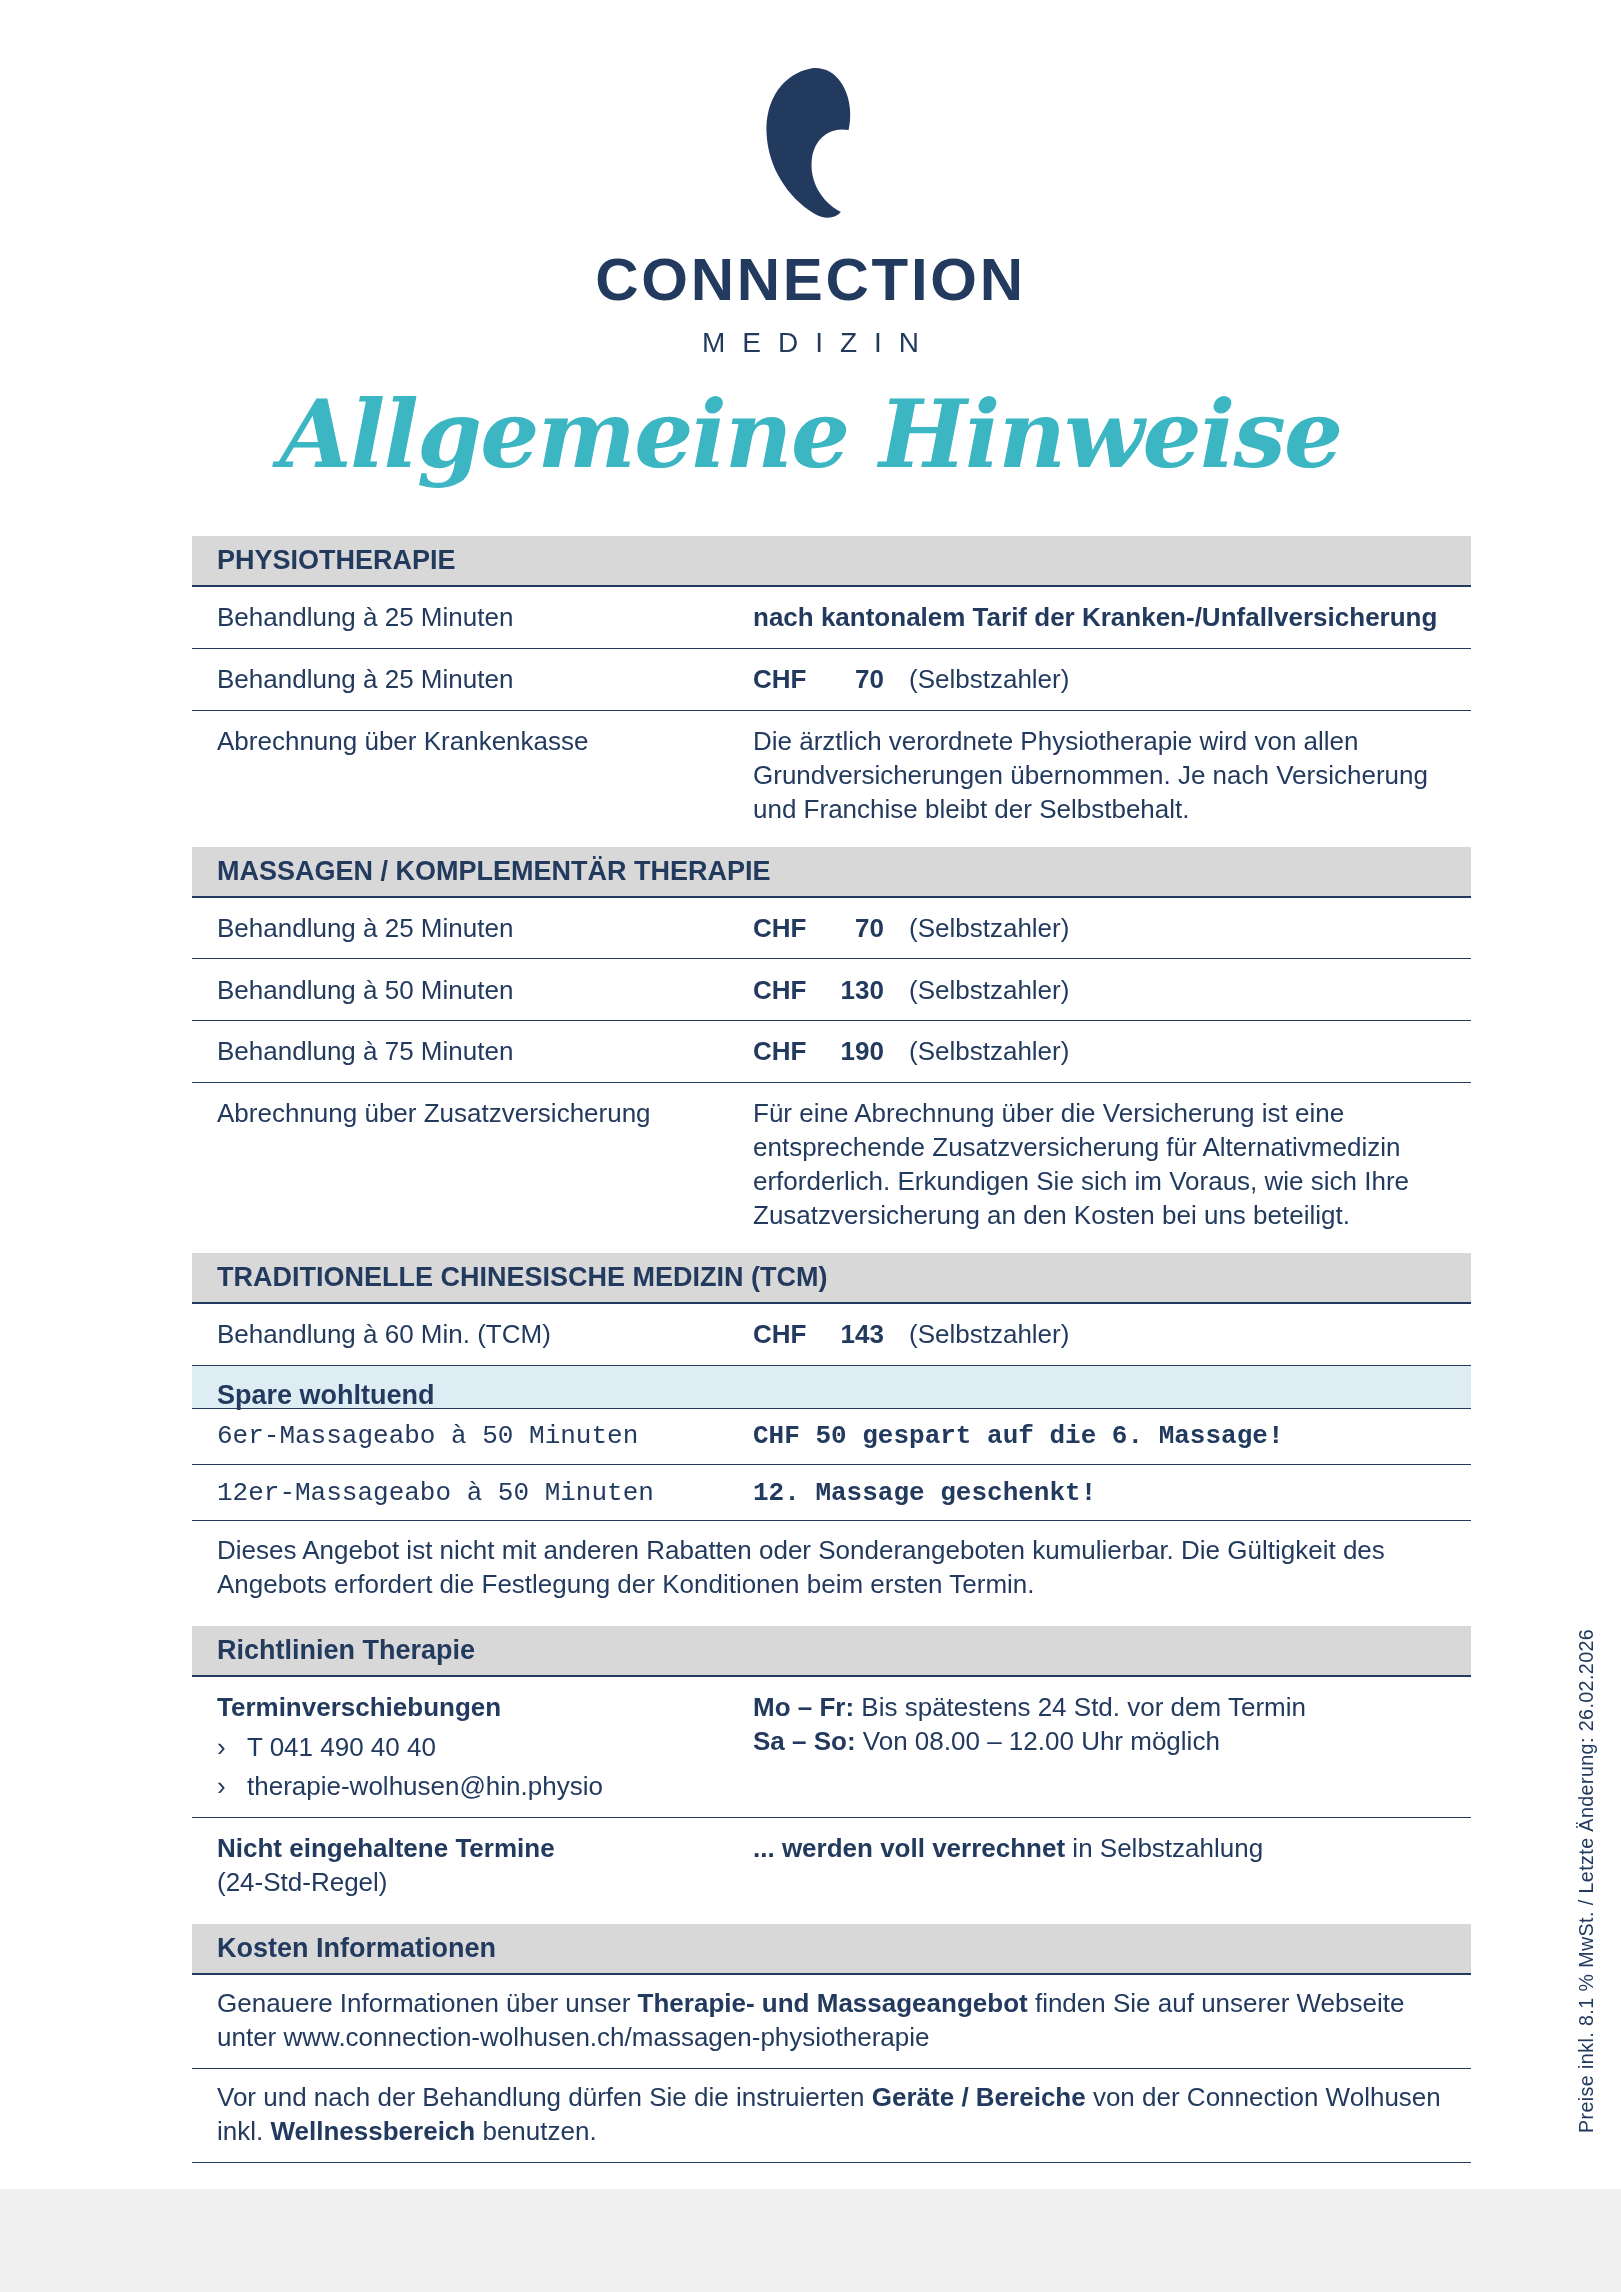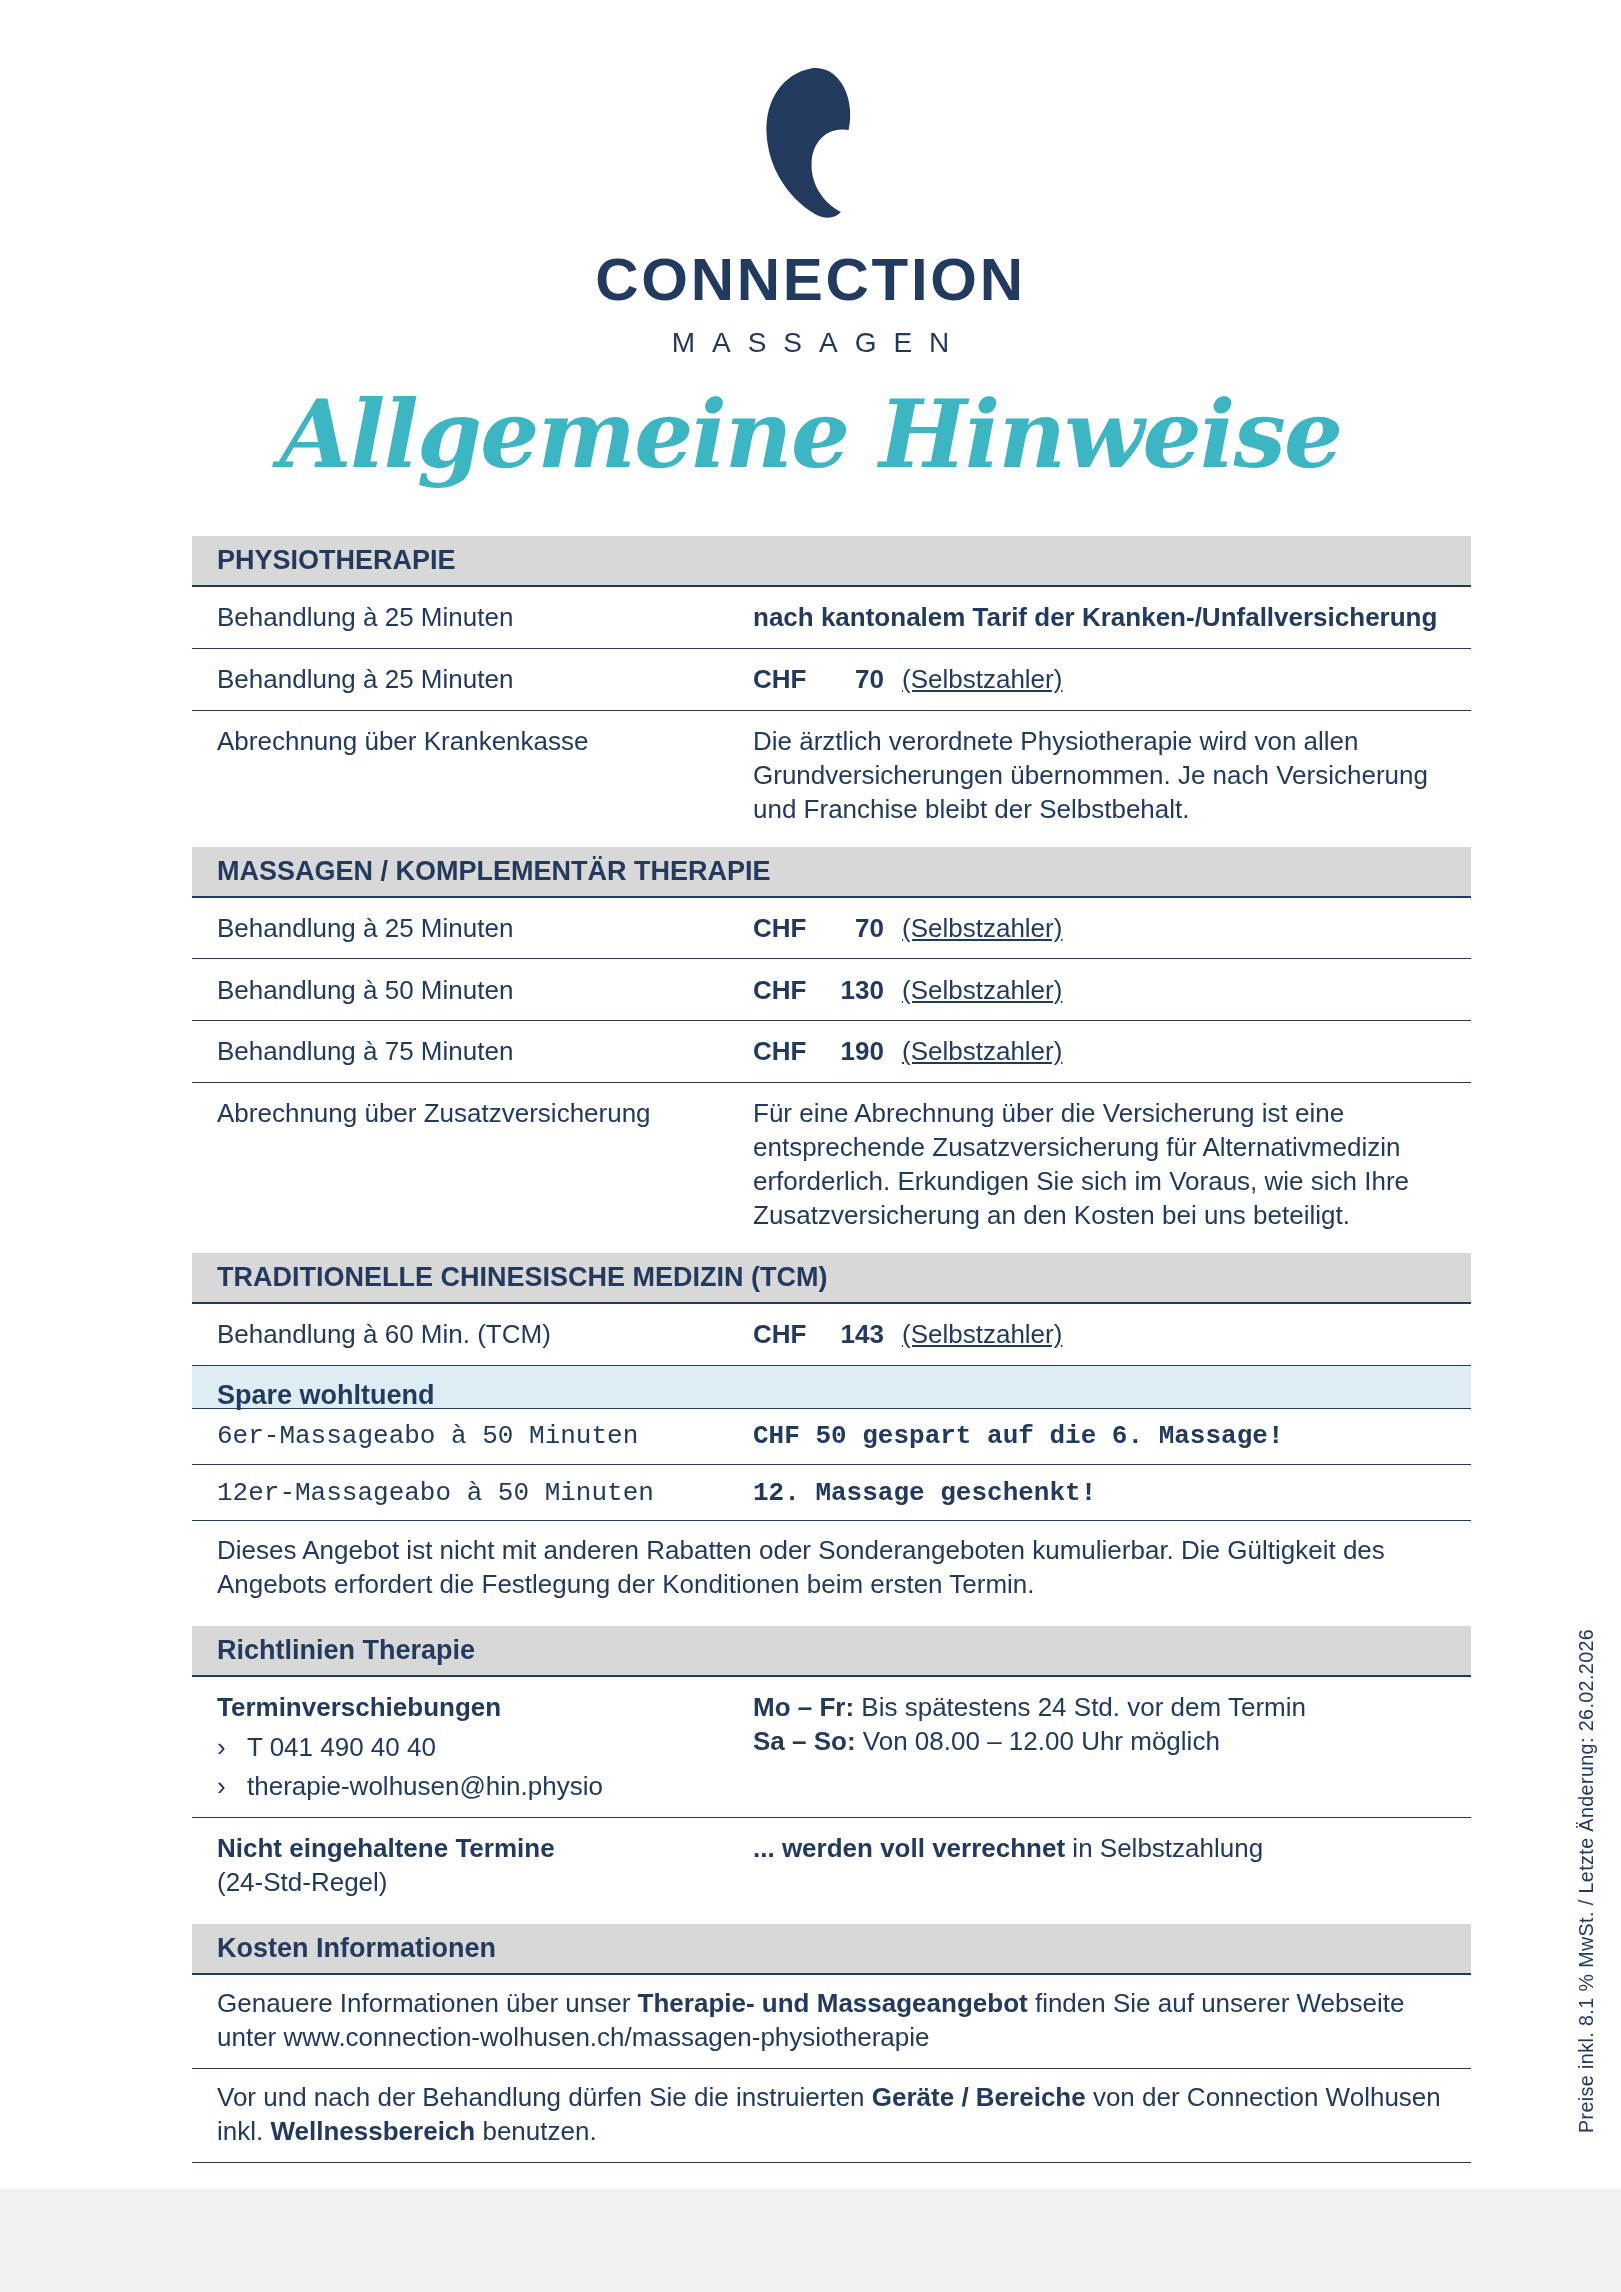--- a/index.html
+++ b/index.html
@@ -54,21 +54,21 @@
     padding:13.4px 9px 13.4px 25px;
     border-bottom:1.8px solid var(--navy);
   }
   .row.slim{padding-top:10.7px;padding-bottom:10.7px;font-family:Liberation Mono, monospace;}
   .row.no-line{border-bottom:none;}
   .cell-left{width:536px;flex:none;padding-right:18px;}
   .cell-right{flex:1;}
   .b{font-weight:700;}
   .cur{display:inline-block;width:61px;font-weight:700;}
   .val{display:inline-block;width:70px;text-align:right;font-weight:700;}
-  .pnote{margin-left:18px;text-decoration:underline;}
+  .pnote{margin-left:25px;}
   .fullnote{padding:11.6px 10.7px 13.4px 25px;}
   .chev{display:inline-block;width:30px;color:var(--navy);}
   .list-line{margin-top:5.4px;}
   .rline{margin-bottom:0;}
   
   .side-note{
     position:absolute;top:1585px;right:23px;height:591px;
     display:flex;align-items:center;justify-content:center;
     writing-mode:vertical-rl;transform:rotate(180deg);
     font-size:19.7px;color:var(--navy);letter-spacing:0.4px;
@@ -77,21 +77,21 @@
 </head>
 <body>
 
 <div class="page">
 
   <header class="brand">
     <svg width="106" height="163" viewBox="0 0 124 182" aria-hidden="true">
       <path fill="#233a5f" d="M62 2 C30 8 8 38 10 78 C12 118 34 152 66 172 C78 179 90 178 97 170 C74 158 60 134 63 108 C66 84 84 70 106 74 C112 48 104 18 84 6 C77 2 69 1 62 2 Z"></path>
     </svg>
     <div class="brand-name">CONNECTION</div>
-    <div class="brand-sub">MASSAGEN</div>
+    <div class="brand-sub">MEDIZIN</div>
   </header>
 
   <h1 class="script-title">Allgemeine Hinweise</h1>
 
   <main class="content">
 
     <section>
       <div class="band">PHYSIOTHERAPIE</div>
       <div class="row">
         <div class="cell-left">Behandlung à 25 Minuten</div>

